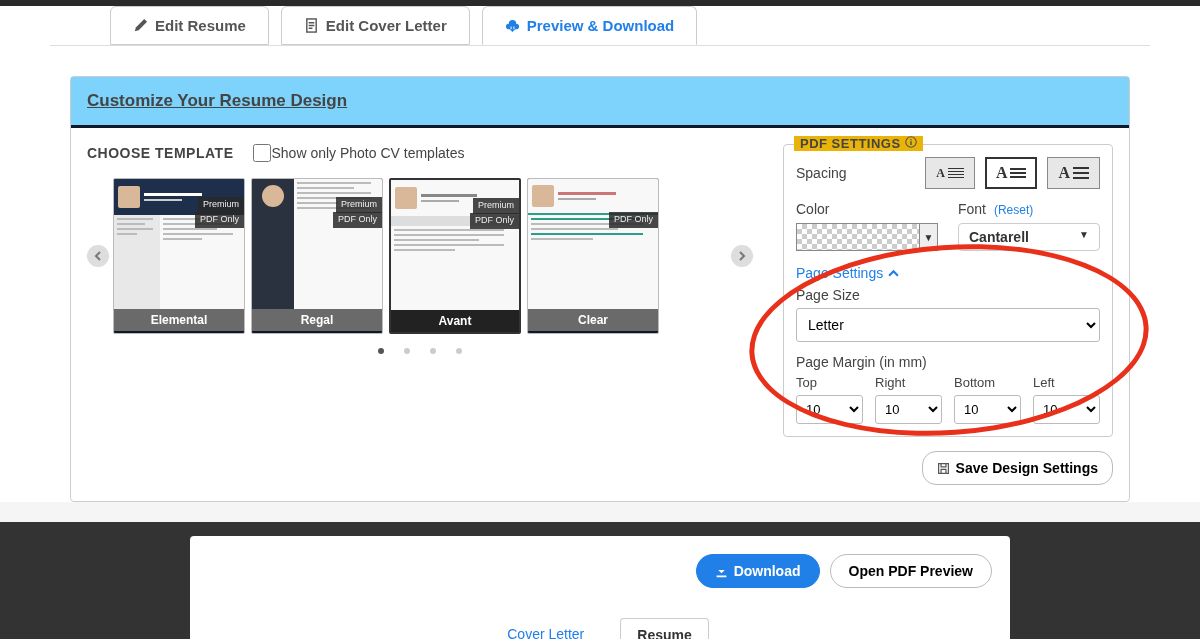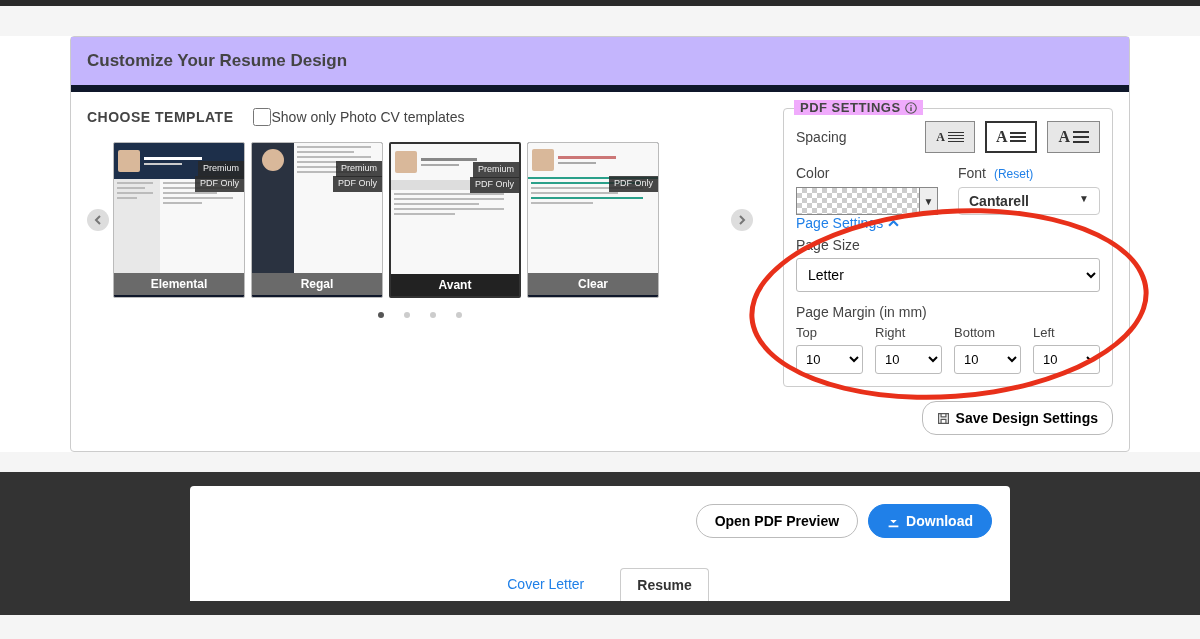--- a/index.html
+++ b/index.html
@@ -5,21 +5,21 @@
 * { box-sizing: border-box; margin: 0; padding: 0; }
 body { font-family: -apple-system, BlinkMacSystemFont, "Segoe UI", Arial, sans-serif; background: #f5f5f5; color: #333; }
 .topbar { background: #2a2a2a; height: 6px; }
 .container { max-width: 1100px; margin: 0 auto; padding: 0 20px; }
 .tabs { display: flex; gap: 12px; padding-top: 0; background: transparent; border-bottom: 1px solid #ddd; margin: 0 -20px; padding-left: 60px; padding-right: 60px; }
 .tab { background: #fff; border: 1px solid #ccc; border-radius: 6px 6px 0 0; padding: 10px 22px; font-size: 15px; font-weight: 600; color: #555; cursor: pointer; display: flex; align-items: center; gap: 7px; position: relative; top: 0; }
 .tab.active { color: #2080e8; border-bottom: 1px solid #fff; }
 .tab .ic { width: 15px; height: 15px; display: inline-block; }
 .page { background: #fff; padding-bottom: 0; }
 .panel { border: 1px solid #ccc; border-radius: 4px; margin-top: 30px; overflow: visible; }
-.panel-header { background: #c4b5fd; padding: 14px 16px; border-bottom: 7px solid #0f172a; font-size: 17px; font-weight: 700; color: #444; }
+.panel-header { background: #7dd3fc; padding: 14px 16px; border-bottom: 3px solid #0f172a; font-size: 17px; font-weight: 700; color: #444; text-decoration: underline; }
 .panel-body { padding: 16px; display: flex; gap: 30px; align-items: flex-start; }
 .left-col { flex: 1; }
 .choose-row { display: flex; align-items: center; gap: 20px; margin-bottom: 16px; }
 .choose-title { font-weight: 700; letter-spacing: 0.5px; font-size: 14px; color: #444; }
 .chk { display: flex; align-items: center; gap: 0; font-size: 14px; color: #444; }
 .chk input { width: 18px; height: 18px; }
 .carousel { position: relative; display: flex; align-items: center; }
 .arrow { width: 22px; height: 22px; background: #ddd; border-radius: 50%; display: flex; align-items: center; justify-content: center; color: #777; font-size: 12px; cursor: pointer; flex-shrink: 0; }
 .thumbs { display: flex; gap: 6px; overflow: hidden; flex: 1; padding: 0 4px; }
 .tmpl { width: 132px; flex-shrink: 0; border: 1px solid #bbb; border-radius: 2px; overflow: hidden; cursor: pointer; position: relative; background: #0f172a; }
@@ -27,21 +27,21 @@
 .tmpl-img { height: 130px; background: #f8f8f8; position: relative; overflow: hidden; }
 .tmpl-cap { background: #6a6a6a; color: #fff; text-align: center; padding: 4px 0; font-size: 12px; font-weight: 600; }
 .tmpl.selected .tmpl-cap { background: #222; }
 .badge { position: absolute; right: 0; background: rgba(40,40,40,0.85); color: #eee; font-size: 9px; padding: 2px 5px; line-height: 1.3; text-align: right; }
 .badge.b1 { top: 18px; }
 .badge.b2 { top: 33px; }
 .dots { display: flex; justify-content: center; gap: 20px; margin-top: 14px; }
 .dot { width: 6px; height: 6px; border-radius: 50%; background: #ccc; }
 .dot.on { background: #555; }
 .pdf-set { width: 330px; border: 1px solid #ccc; border-radius: 4px; padding: 12px; position: relative; }
-.pdf-title { position: absolute; top: -9px; left: 10px; background: #f0abfc; padding: 0 6px; font-size: 13px; font-weight: 700; letter-spacing: 0.5px; color: #444; display: flex; align-items: center; gap: 4px; }
+.pdf-title { position: absolute; top: -9px; left: 10px; background: #eab308; padding: 0 6px; font-size: 13px; font-weight: 700; letter-spacing: 0.5px; color: #444; display: flex; gap: 4px; }
 .row { display: flex; align-items: center; justify-content: space-between; margin-bottom: 12px; }
 .row label { font-size: 14px; color: #444; }
 .sp-opts { display: flex; gap: 10px; }
 .sp-opt { border: 1px solid #888; padding: 6px 10px; background: #e7e7e7; cursor: pointer; display: flex; align-items: center; font-family: serif; font-weight: bold; gap: 3px; }
 .sp-opt.sel { background: #fff; border: 2px solid #333; padding: 5px 9px; }
 .sp-lines { display: inline-flex; flex-direction: column; gap: 2px; }
 .sp-lines span { display: block; width: 16px; height: 2px; background: #333; }
 .sp-lines.sm span { height: 1.5px; }
 .sp-lines.sm { gap: 1.5px; }
 .sp-lines.lg { gap: 3px; }
@@ -86,20 +86,41 @@
 .regalsb { width: 32%; background: #2a3240; }
 </style>
 </head>
 <body>
 
 <div class="topbar"></div>
 
 <div class="page">
 <div class="container">
 
+<div class="tabs">
+  <div class="tab">
+    <svg class="ic" viewBox="0 0 16 16" fill="#555">
+            <path d="M12 1l3 3-9 9-4 1 1-4 9-9z"></path>
+          </svg>
+    <span>Edit Resume</span>
+  </div>
+  <div class="tab">
+    <svg class="ic" viewBox="0 0 16 16" fill="none" stroke="#555" stroke-width="1.5">
+            <rect x="3" y="1" width="10" height="14"></rect>
+            <path d="M5 5h6M5 8h6M5 11h4"></path>
+          </svg>
+    <span>Edit Cover Letter</span>
+  </div>
+  <div class="tab active">
+    <svg class="ic" viewBox="0 0 16 16" fill="#2080e8">
+            <path d="M12 6a4 4 0 00-8 0 3 3 0 000 6h2V9h4v3h2a3 3 0 000-6zM8 15l-3-3h2V9h2v3h2l-3 3z"></path>
+          </svg>
+    <span>Preview &amp; Download</span>
+  </div>
+</div>
 
 <div class="panel">
   <div class="panel-header">Customize Your Resume Design</div>
   <div class="panel-body">
     <div class="left-col">
       <div class="choose-row">
         <div class="choose-title">CHOOSE TEMPLATE</div>
         <label class="chk">
           <input type="checkbox" style="">
           <span>Show only Photo CV templates</span>
@@ -260,21 +281,21 @@
                     <span style="font-size:16px">A</span>
                     <span class="sp-lines lg">
                       <span></span>
                       <span></span>
                       <span></span>
                     </span>
                   </div>
         </div>
       </div>
 
-      <div style="display:flex;gap:20px;margin-bottom:0">
+      <div style="display:flex;gap:20px;margin-bottom:14px">
         <div class="cf-col">
           <div class="cf-lbl">Color</div>
           <div class="color-swatch">
             <div class="sw-checker"></div>
             <div class="sw-arrow">▼</div>
           </div>
         </div>
         <div class="cf-col">
           <div class="cf-lbl"><span>Font</span> <span class="reset">(Reset)</span></div>
           <div class="font-sel">
@@ -330,28 +351,28 @@
     </div>
   </div>
 </div>
 
 </div>
 </div>
 
 <div class="preview-bar">
   <div class="pv-inner">
     <div class="pv-actions">
-      <button class="btn" style="border-radius:20px;padding:8px 18px">
-        <span>Open PDF Preview</span>
-      </button>
       <button class="btn blue" style="border-radius:20px;padding:8px 18px">
         <svg width="13" height="13" viewBox="0 0 16 16" fill="#fff">
             <path d="M8 1v8M4 6l4 4 4-4M2 13h12v2H2z"></path>
           </svg>
         <span>Download</span>
       </button>
+      <button class="btn" style="border-radius:20px;padding:8px 18px">
+        <span>Open PDF Preview</span>
+      </button>
     </div>
     <div class="pv-tabs">
       <div class="pv-tab">Cover Letter</div>
       <div class="pv-tab on">Resume</div>
     </div>
   </div>
 </div>
 
 </body></html>

